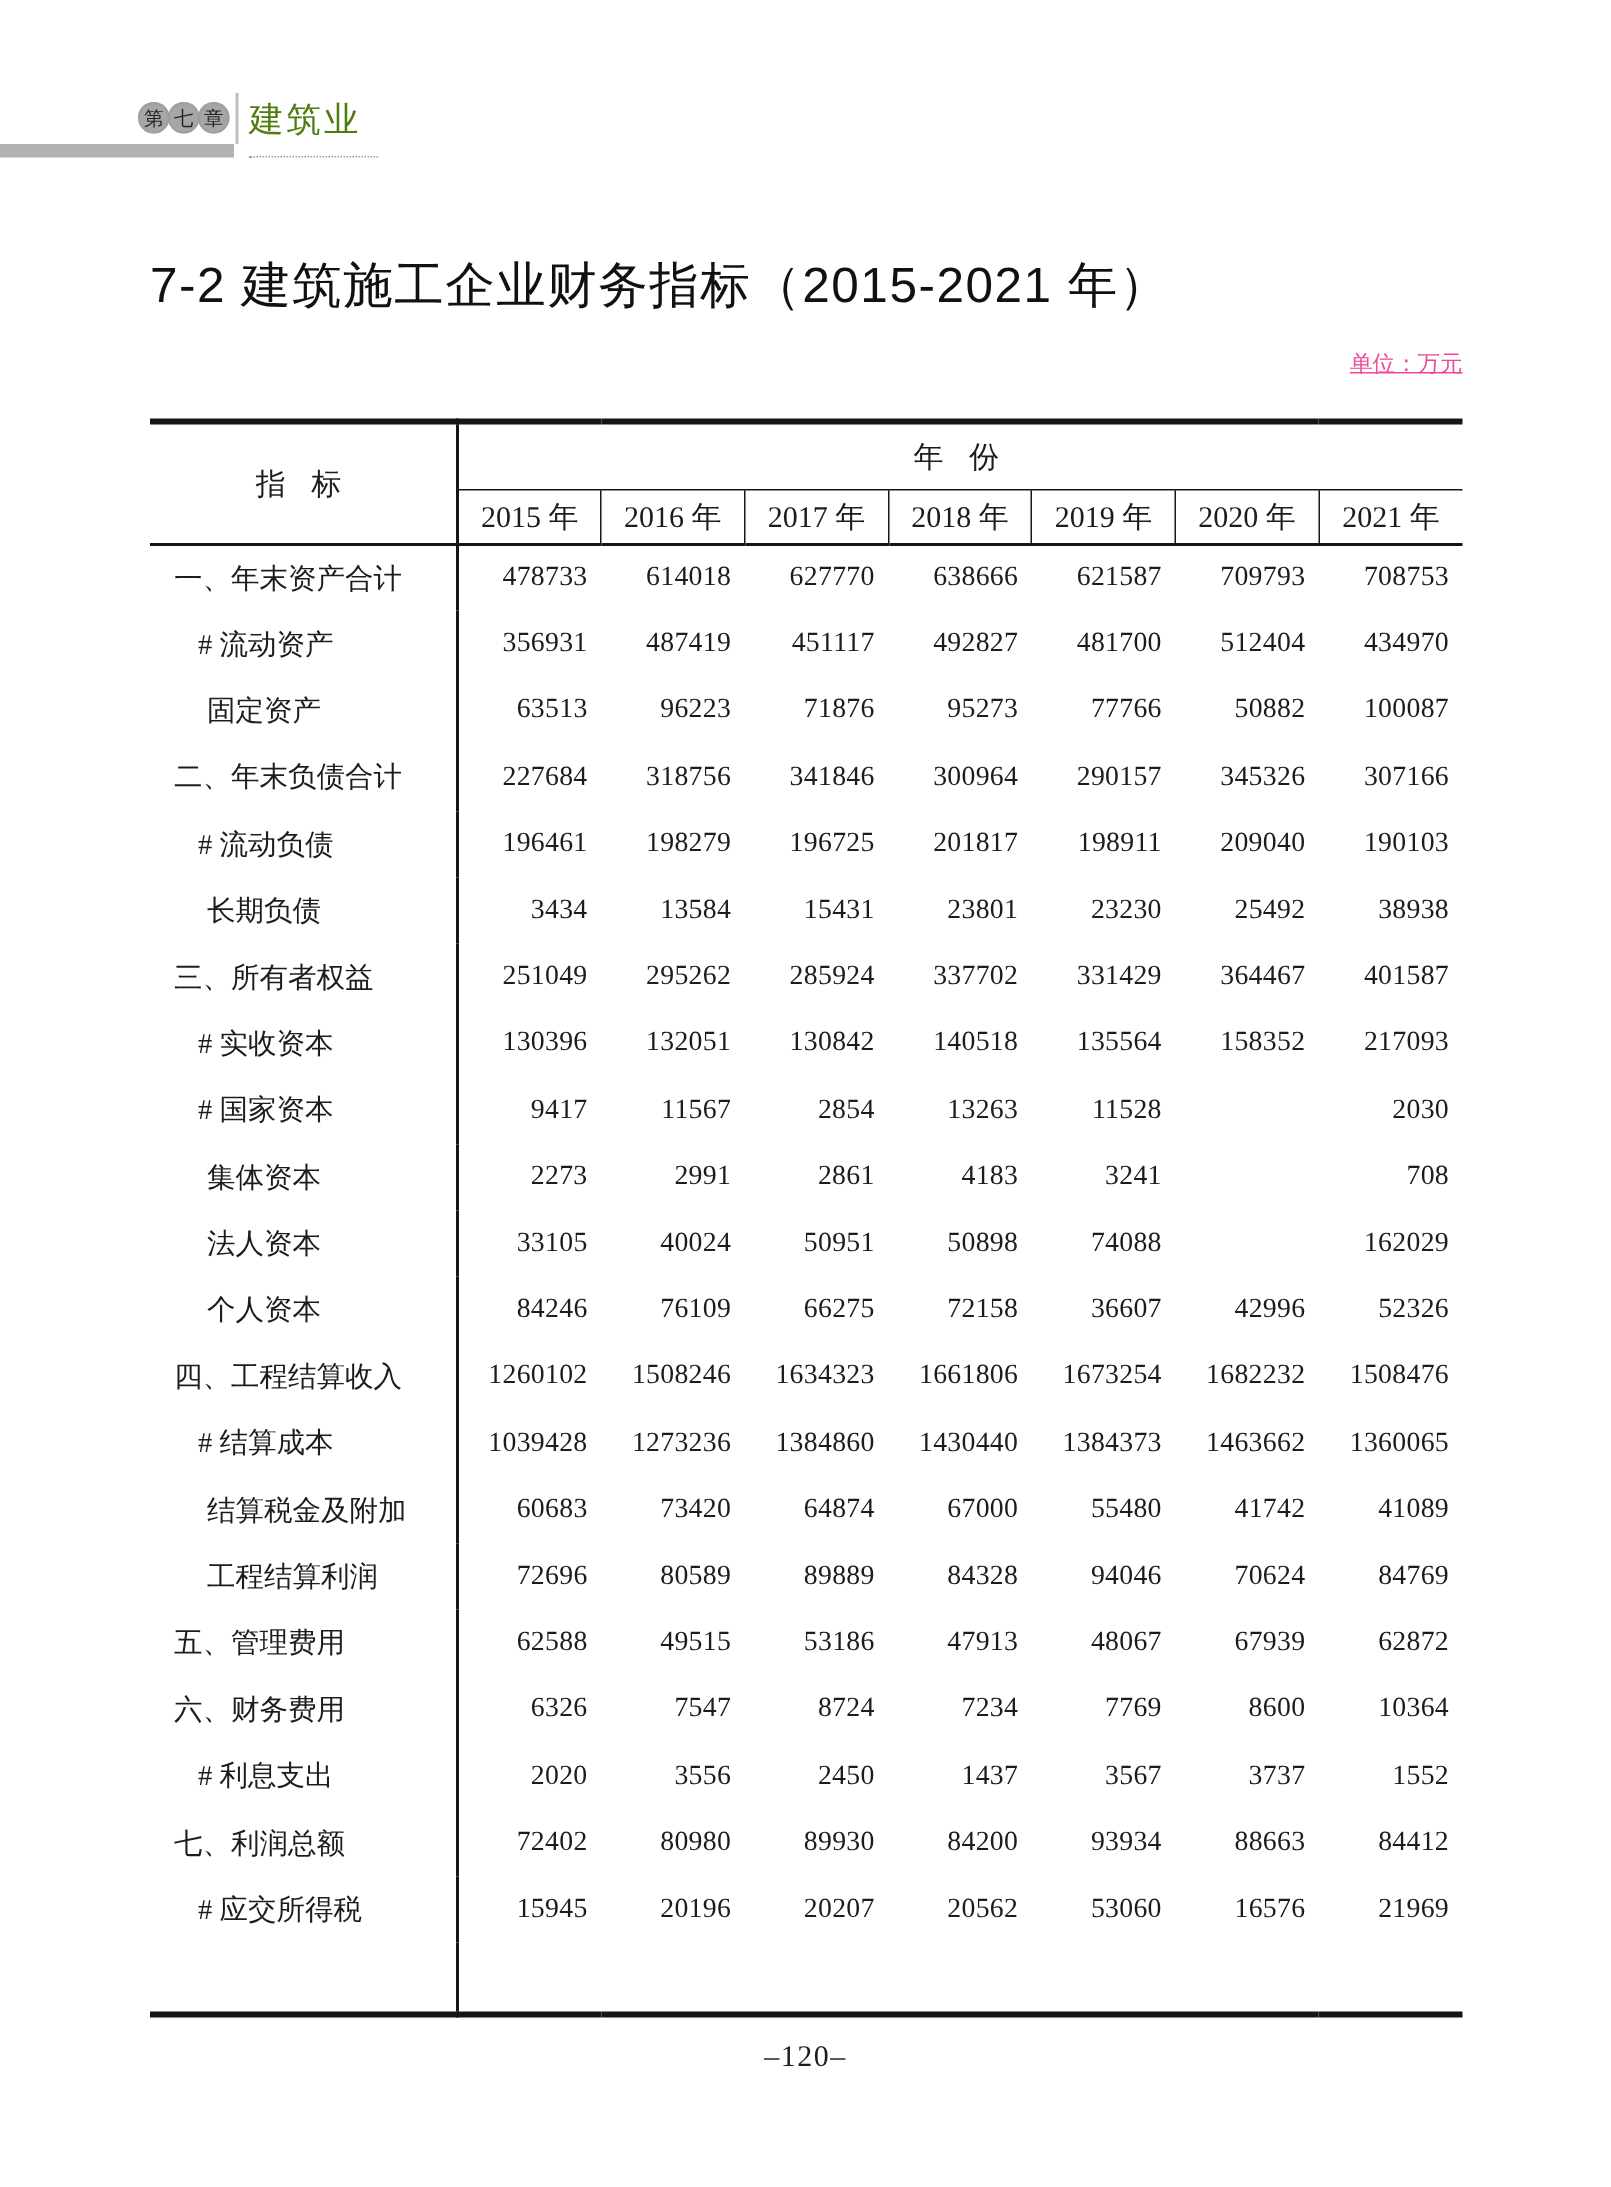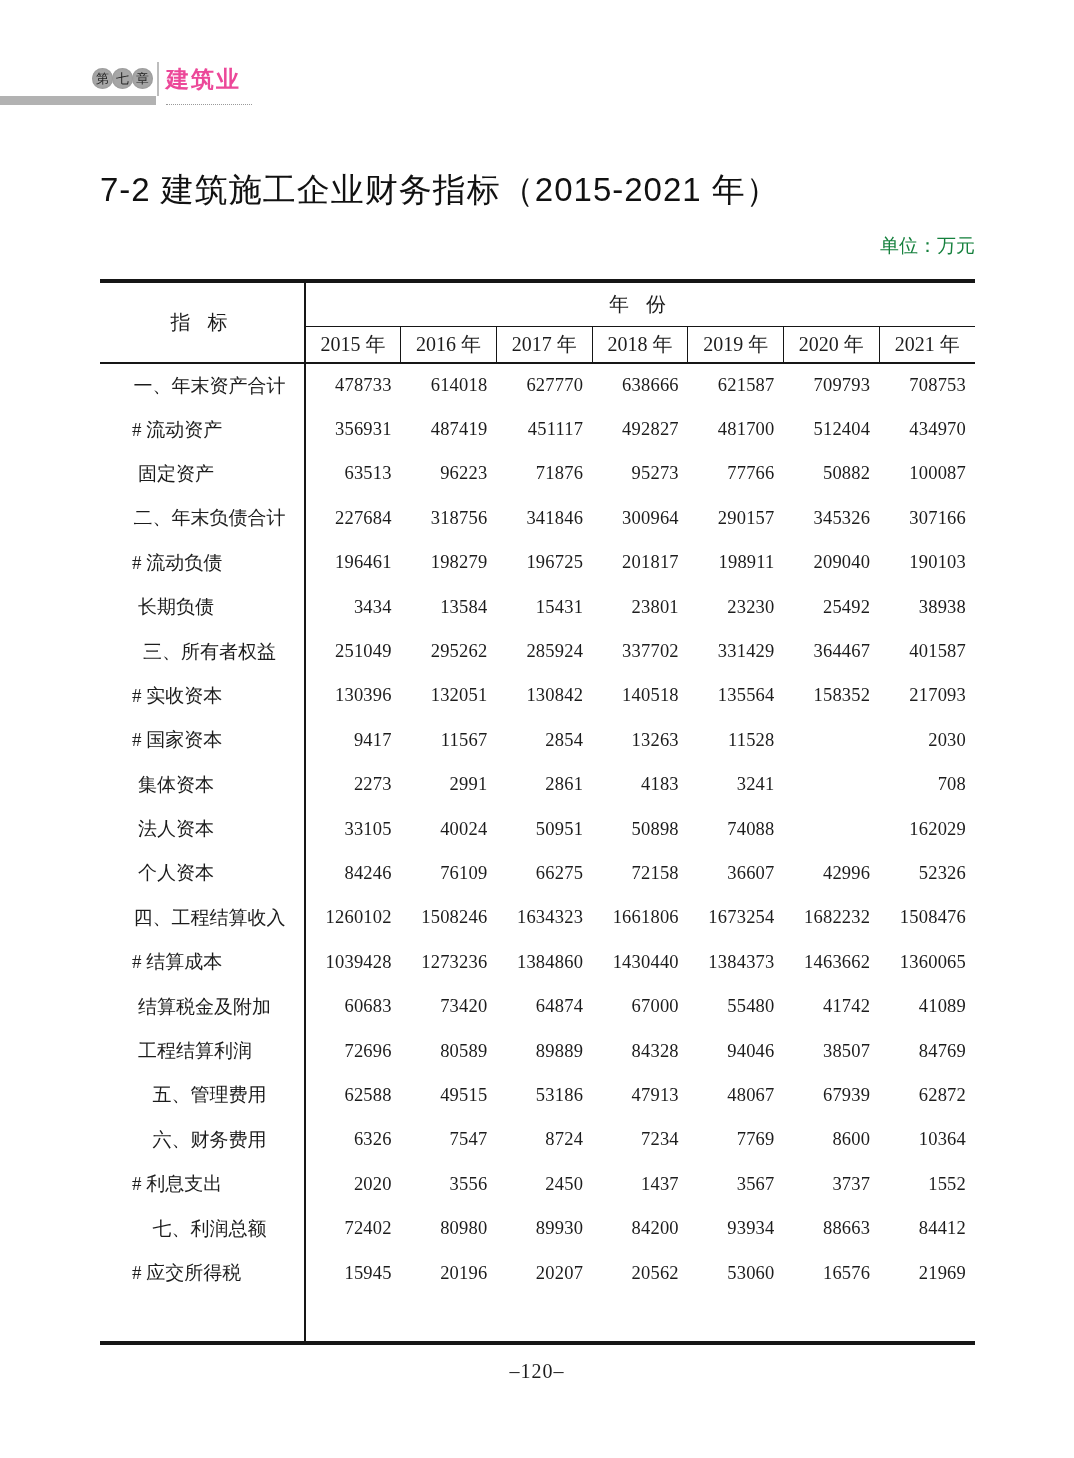--- a/index.html
+++ b/index.html
@@ -34,40 +34,40 @@
     width: 2px; height: 34px; background: #bdbdbd;
   }
   .chapter-title-wrap {
     position: absolute; left: 166px; top: 2px;
     width: 86px;
     padding-bottom: 9px;
     border-bottom: 1px dotted #9a9a9a;
   }
   .chapter-title {
     font-family: "Liberation Sans", "DejaVu Sans", sans-serif;
-    font-weight: bold; font-size: 23px; color: #ec4899;
+    font-weight: normal; font-size: 23px; color: #4d7c0f;
     letter-spacing: 2px;
   }
   .gray-bar {
     position: absolute; left: 0; top: 96px;
     width: 156px; height: 9px; background: #b2b2b2;
   }
 
   
   .page-title {
     position: absolute; left: 100px; top: 168px;
     margin: 0;
     font-family: Liberation Sans, sans-serif;
     font-weight: 400; font-size: 33px; color: #111;
     letter-spacing: 1px;
     white-space: nowrap;
   }
   .unit-note {
     position: absolute; right: 99px; top: 233px;
-    font-size: 19px; color: #15803d;
+    font-size: 15px; color: #ec4899; text-decoration: underline;
   }
 
   
   table.fin-table {
     position: absolute; left: 100px; top: 279px;
     width: 875px;
     border-collapse: collapse;
     table-layout: fixed;
     border-top: 4px solid #161616;
     border-bottom: 4px solid #161616;
@@ -99,21 +99,21 @@
   }
   tr.years-row th:first-child { border-left: 2px solid #161616; }
 
   tbody tr.data-row { height: 44.4px; }
   tbody td.row-label {
     border-right: 2px solid #161616;
     font-size: 19px;
     vertical-align: middle;
     white-space: nowrap;
   }
-  tbody td.row-label.lvl1 { padding-left: 16px; text-align: center; }
+  tbody td.row-label.lvl1 { padding-left: 16px; }
   tbody td.row-label.lvl2 { padding-left: 32px; }
   tbody td.row-label.lvl3 { padding-left: 38px; }
   tbody td.value-cell {
     text-align: right; padding-right: 9px;
     vertical-align: middle;
     font-size: 18.5px;
     letter-spacing: 0.2px;
   }
   tbody tr.spacer-row { height: 48px; }
   tbody tr.spacer-row td.row-label { border-right: 2px solid #161616; }
@@ -322,21 +322,21 @@
         <td class="value-cell">41742</td>
         <td class="value-cell">41089</td>
       </tr>
       <tr class="data-row">
         <td class="row-label lvl3">工程结算利润</td>
         <td class="value-cell">72696</td>
         <td class="value-cell">80589</td>
         <td class="value-cell">89889</td>
         <td class="value-cell">84328</td>
         <td class="value-cell">94046</td>
-        <td class="value-cell">38507</td>
+        <td class="value-cell">70624</td>
         <td class="value-cell">84769</td>
       </tr>
       <tr class="data-row">
         <td class="row-label lvl1">五、管理费用</td>
         <td class="value-cell">62588</td>
         <td class="value-cell">49515</td>
         <td class="value-cell">53186</td>
         <td class="value-cell">47913</td>
         <td class="value-cell">48067</td>
         <td class="value-cell">67939</td>

